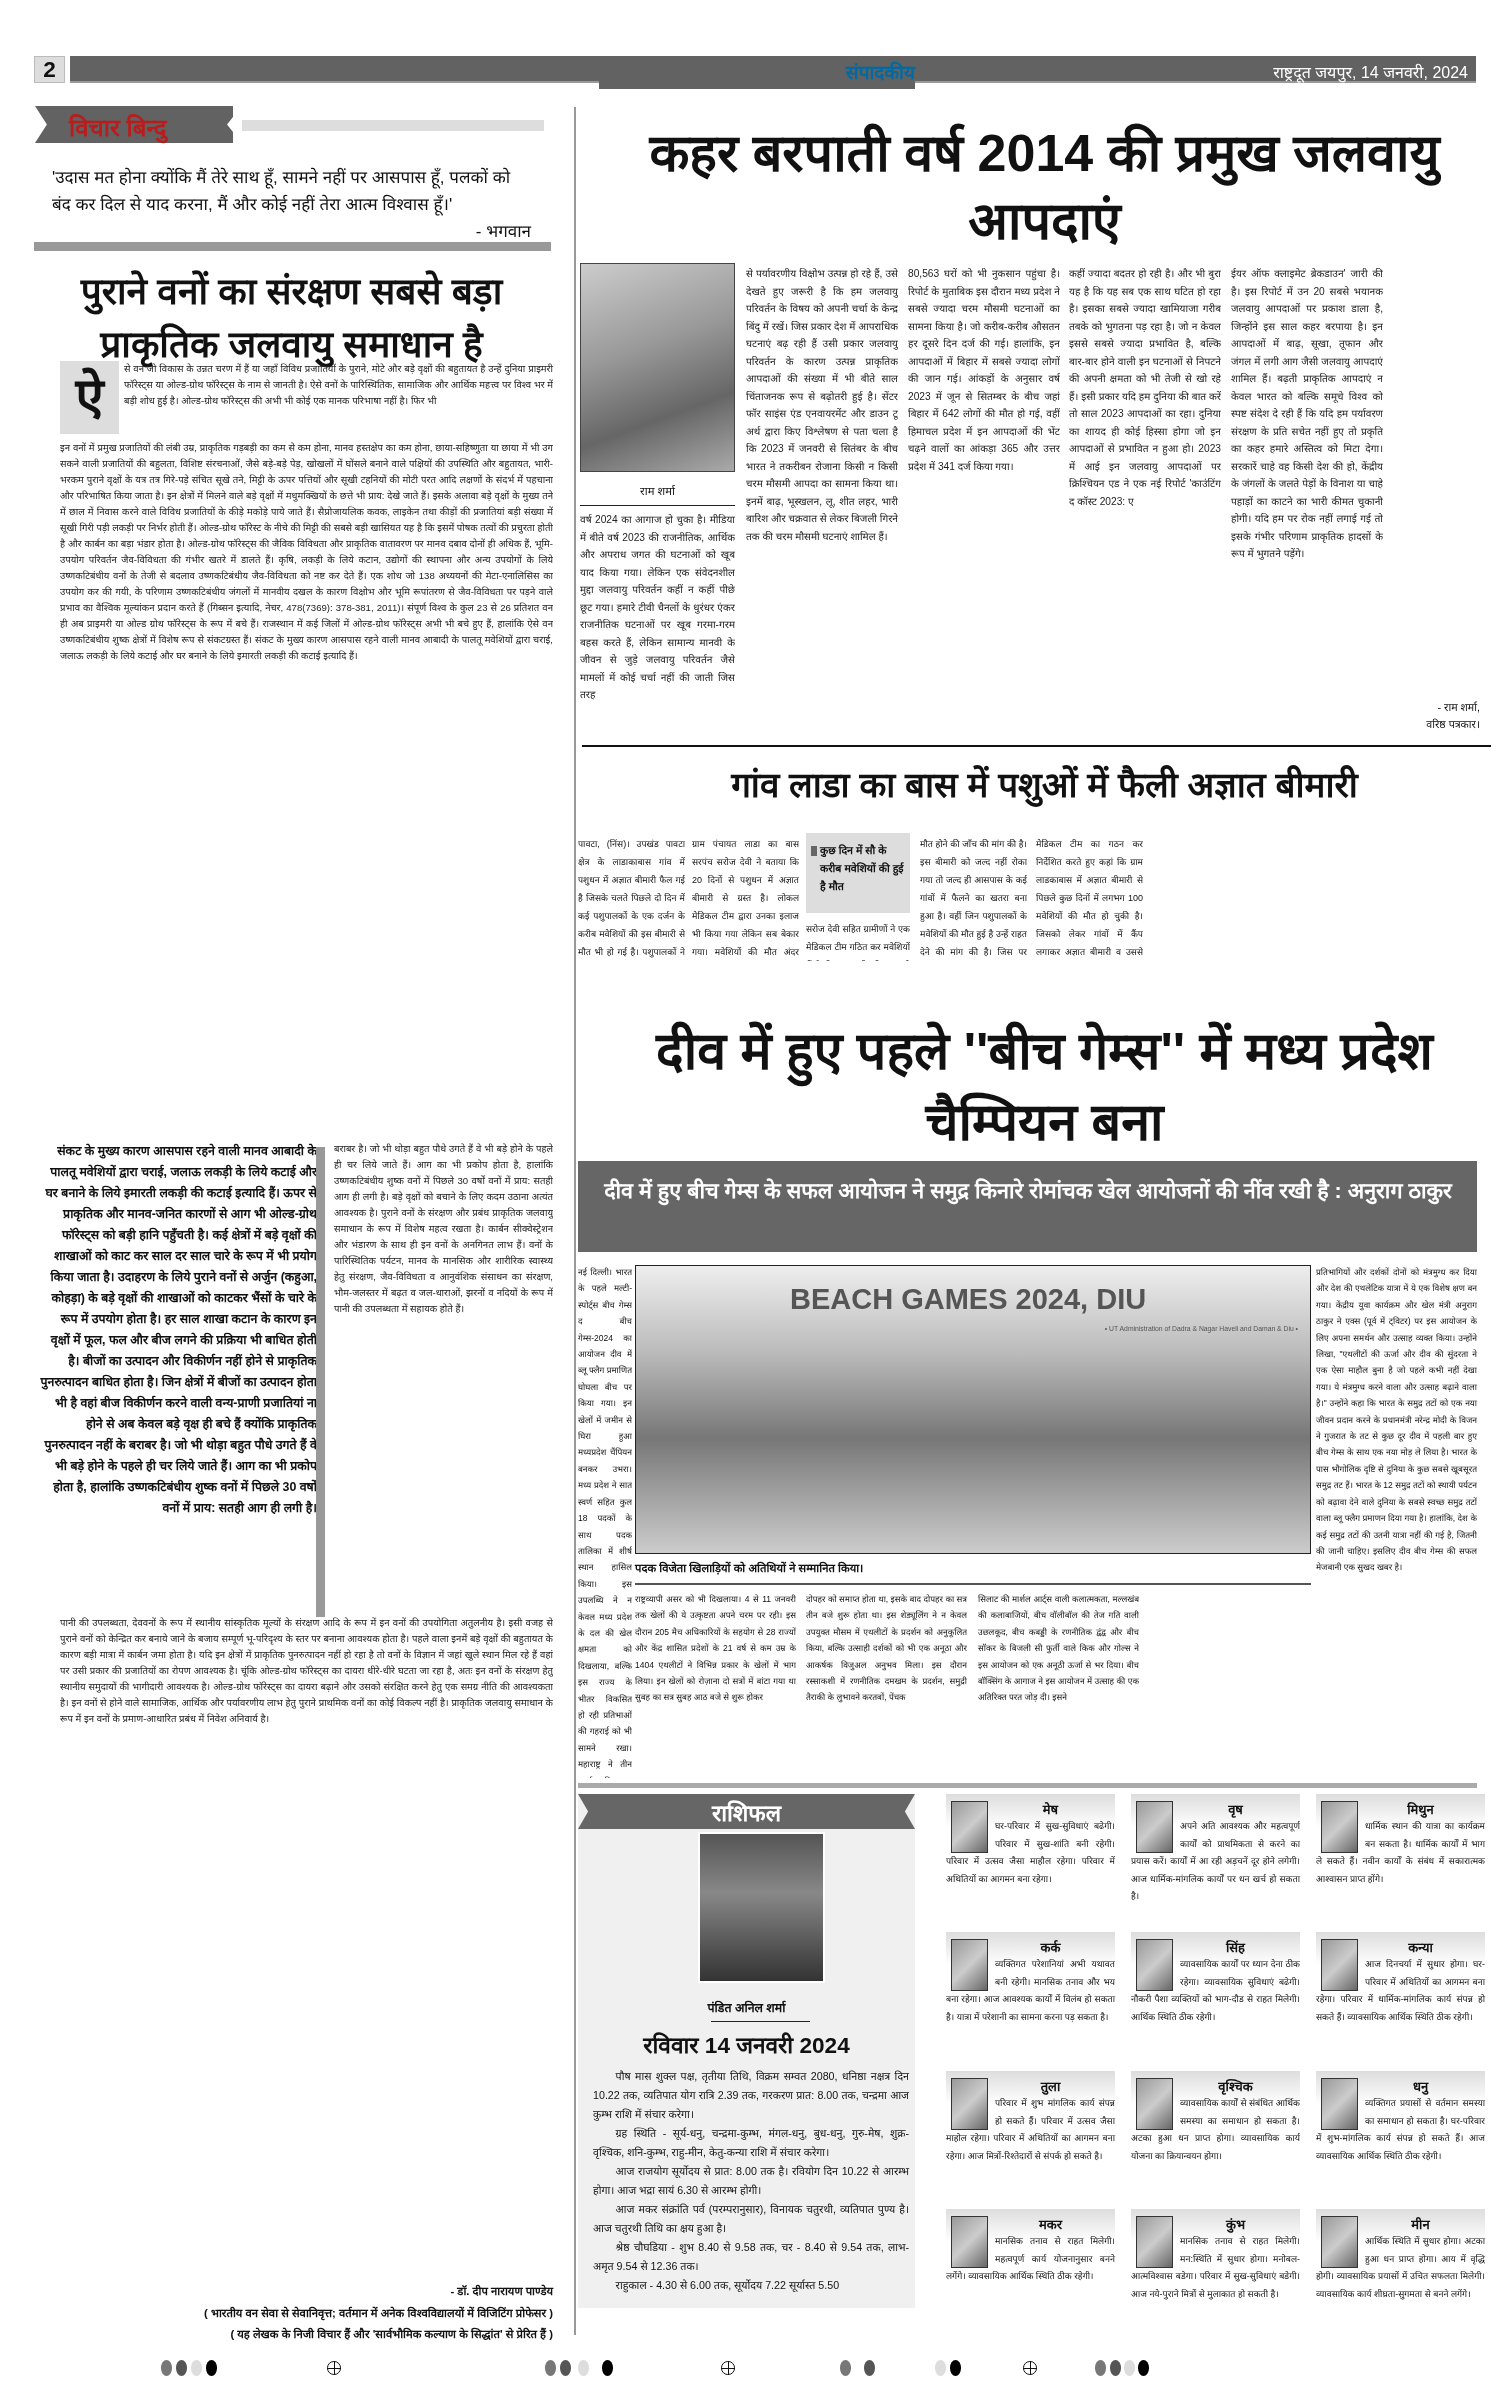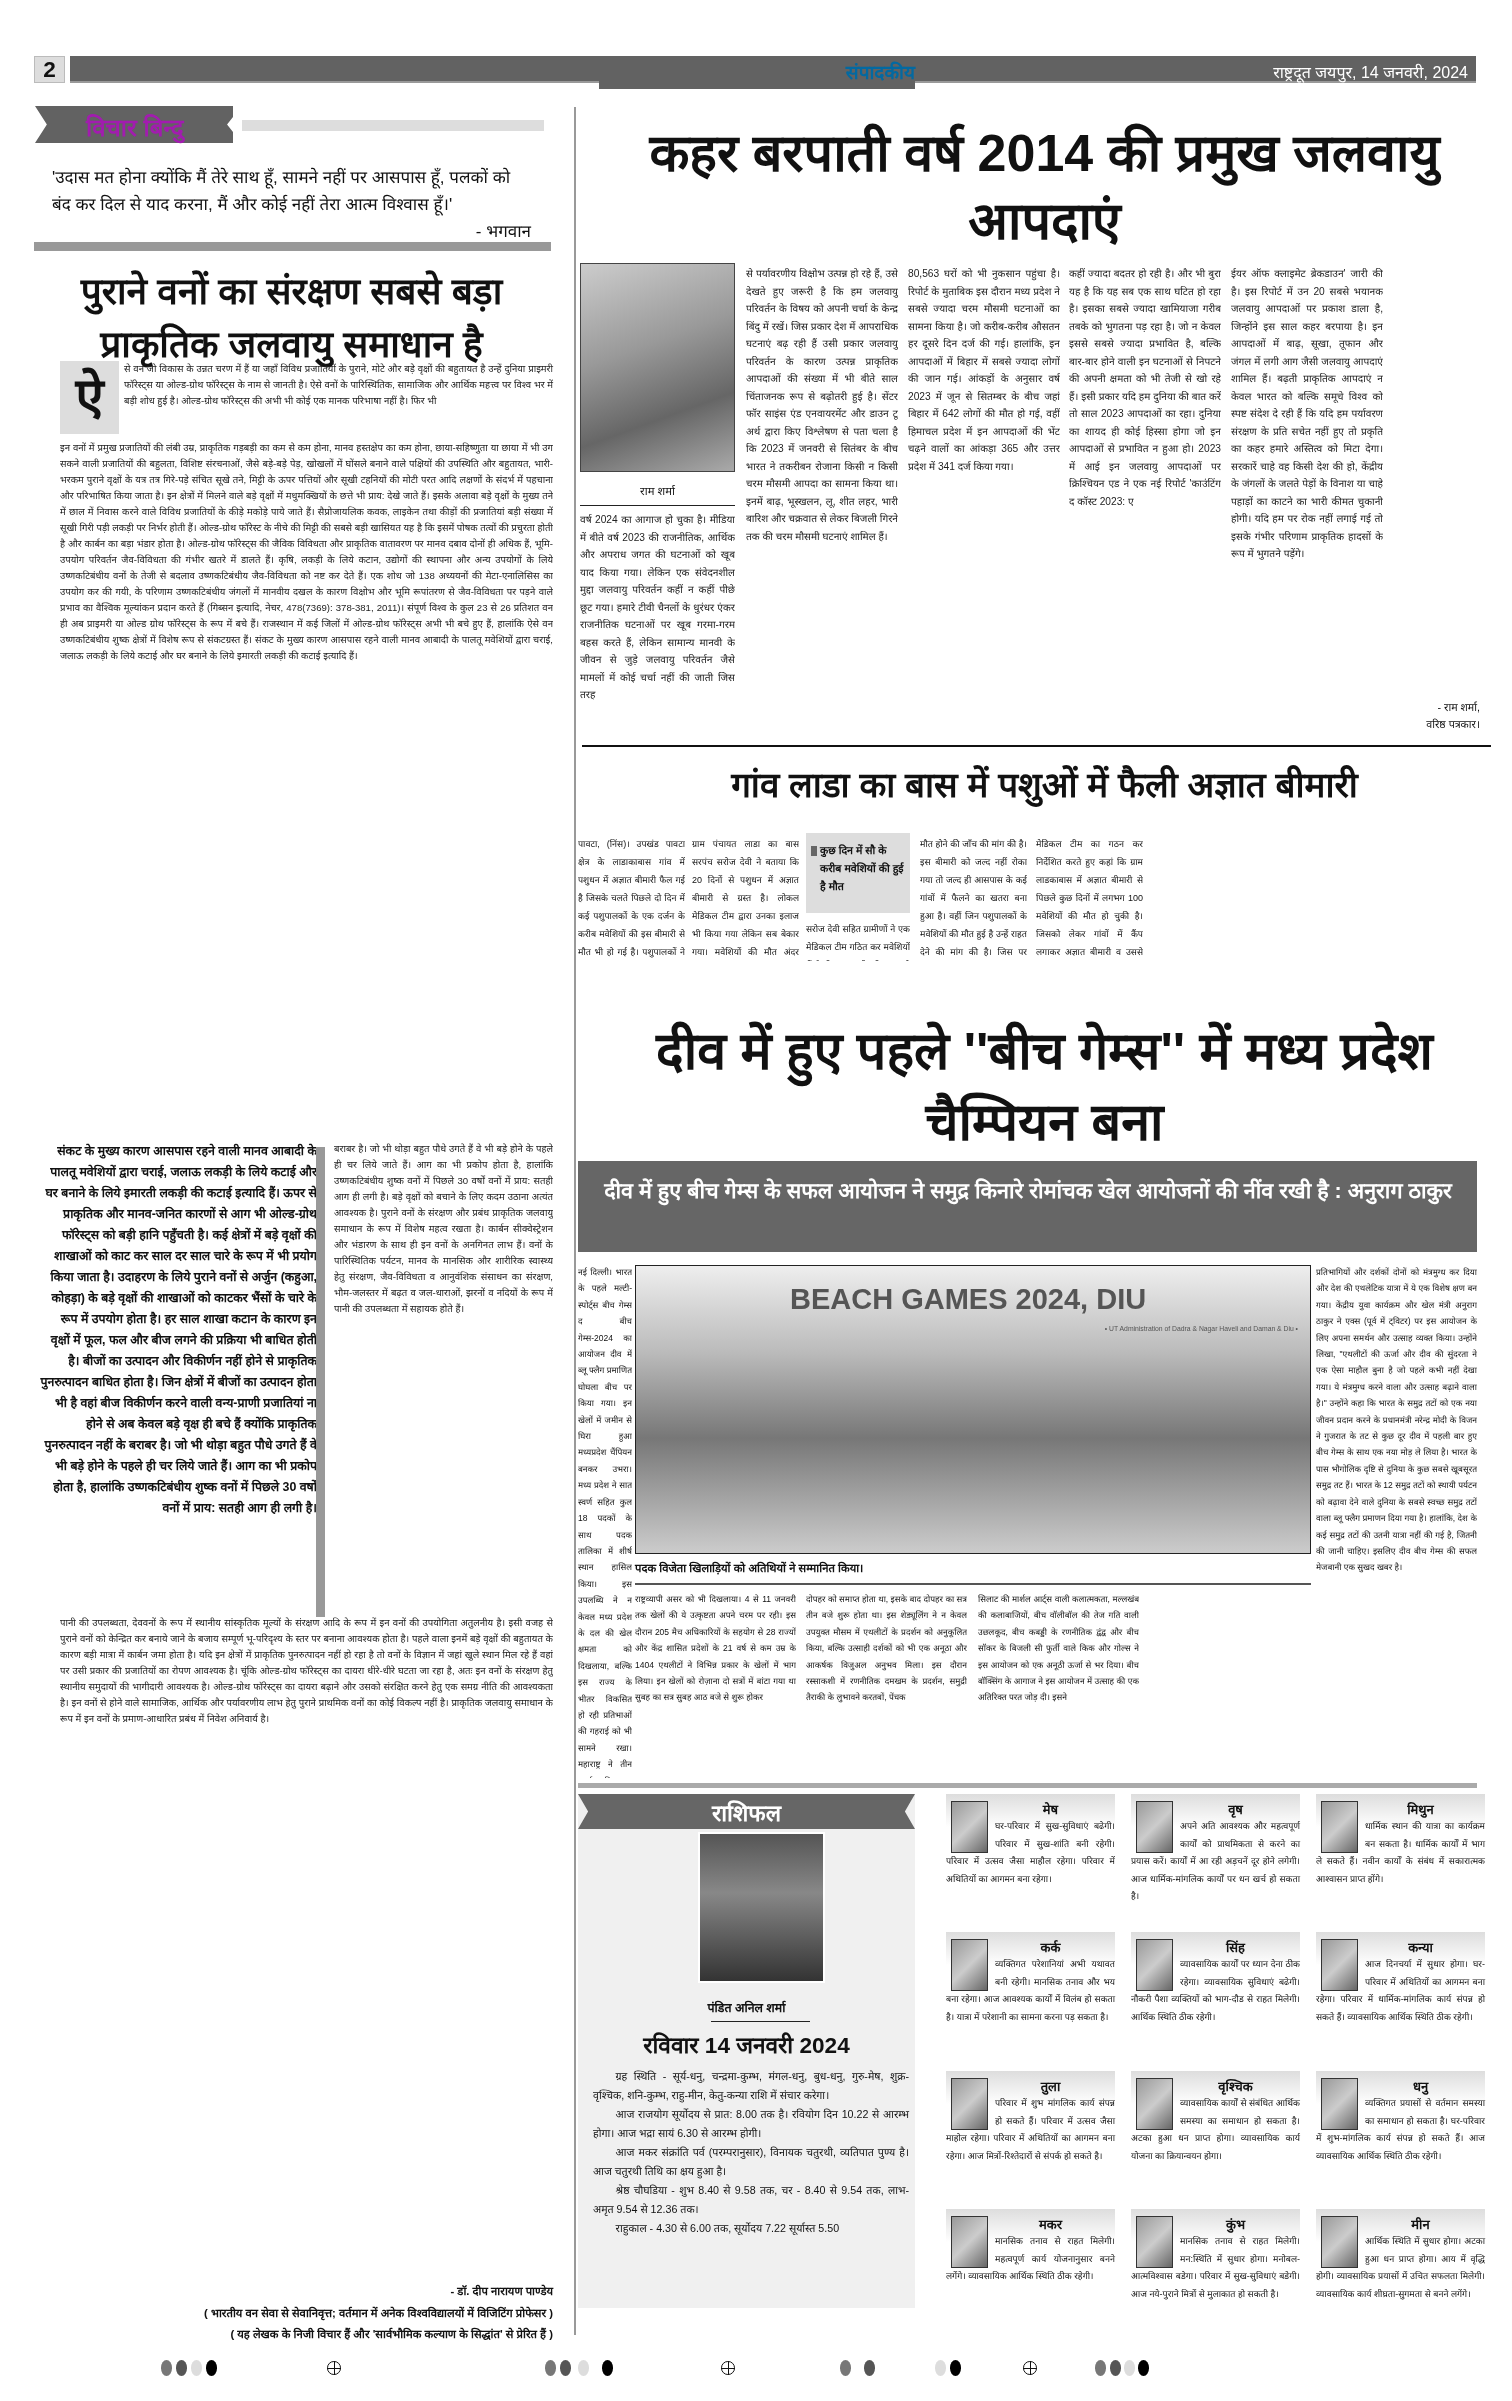--- a/index.html
+++ b/index.html
@@ -9,21 +9,21 @@
 
   
   .hdr-num { left: 34px; top: 56px; width: 31px; height: 27px; background: #ddd; border: 1.1px solid #bbb; font: bold 22.6px "Liberation Sans", sans-serif; text-align: center; line-height: 26px; }
   .hdr-band { left: 70px; top: 56px; width: 1406px; height: 27px; background: #626262; border-bottom: 2.3px solid #999; }
   .hdr-tab { left: 599px; top: 56px; width: 316px; height: 33px; background: #626262; }
   .hdr-section { left: 599px; top: 59px; width: 316px; text-align: right; color: #0369a1; font: bold 19px "Liberation Sans", sans-serif; }
   .hdr-date { right: 44px; top: 61px; color: #fff; font: 16px "Liberation Sans", sans-serif; }
 
   
   .vb-tag { left: 35px; top: 106px; width: 198px; height: 37px; background: #626262; clip-path: polygon(0 0,100% 0,100% 30%,97% 50%,100% 70%,100% 100%,0 100%,6% 50%); }
-  .vb-tag-text { left: 86px; top: 110px; color: #a21caf; font: bold 24px "Liberation Sans", sans-serif; }
+  .vb-tag-text { left: 69px; top: 110px; color: #b91c1c; font: bold 24px "Liberation Sans", sans-serif; }
   .vb-rule { left: 242px; top: 120px; width: 302px; height: 11.3px; background: #ddd; }
   .vb-quote { left: 52px; top: 164px; width: 479px; font: 17px/27px "Liberation Sans", sans-serif; }
   .vb-attr { right: 0; display:block; text-align: right; }
   .vb-bottom { left: 34px; top: 242px; width: 517px; height: 8.5px; background: #999; }
 
   
   .la-title { left: 40px; top: 265px; width: 503px; text-align: center; font: bold 37px/53px "Liberation Sans", sans-serif; }
   .dropcap { left: 60px; top: 361px; width: 59px; height: 73px; background: #ddd; font: bold 51px "Liberation Sans", sans-serif; text-align: center; line-height: 71px; }
   .body-text { font: 9.6px/16px "Liberation Sans", sans-serif; text-align: justify; color: #222; }
   .la-p1 { left: 124px; top: 361px; width: 429px; }
@@ -161,20 +161,21 @@
 <div class="abs dv-end"></div>
 
 <div class="abs rf-panel"></div>
 <div class="abs rf-tag"></div>
 <div class="abs rf-tag-text">राशिफल</div>
 <div class="abs rf-photo"></div>
 <div class="abs rf-name">पंडित अनिल शर्मा</div>
 <div class="abs rf-name-rule"></div>
 <div class="abs rf-date">रविवार 14 जनवरी 2024</div>
 <div class="abs rf-pt">
+  <p>पौष मास शुक्ल पक्ष, तृतीया तिथि, विक्रम सम्वत 2080, धनिष्ठा नक्षत्र दिन 10.22 तक, व्यतिपात योग रात्रि 2.39 तक, गरकरण प्रात: 8.00 तक, चन्द्रमा आज कुम्भ राशि में संचार करेगा।</p>
   <p>ग्रह स्थिति - सूर्य-धनु, चन्द्रमा-कुम्भ, मंगल-धनु, बुध-धनु, गुरु-मेष, शुक्र-वृश्चिक, शनि-कुम्भ, राहु-मीन, केतु-कन्या राशि में संचार करेगा।</p>
   <p>आज राजयोग सूर्योदय से प्रात: 8.00 तक है। रवियोग दिन 10.22 से आरम्भ होगा। आज भद्रा सायं 6.30 से आरम्भ होगी।</p>
   <p>आज मकर संक्रांति पर्व (परम्परानुसार), विनायक चतुरथी, व्यतिपात पुण्य है। आज चतुरथी तिथि का क्षय हुआ है।</p>
   <p>श्रेष्ठ चौघडिया - शुभ 8.40 से 9.58 तक, चर - 8.40 से 9.54 तक, लाभ-अमृत 9.54 से 12.36 तक।</p>
   <p>राहुकाल - 4.30 से 6.00 तक, सूर्योदय 7.22 सूर्यास्त 5.50</p>
 </div>
 
 <div class="zodiac" style="left:946px;top:1794px;">
   <div class="z-head"></div>
   <div class="z-img"></div>

